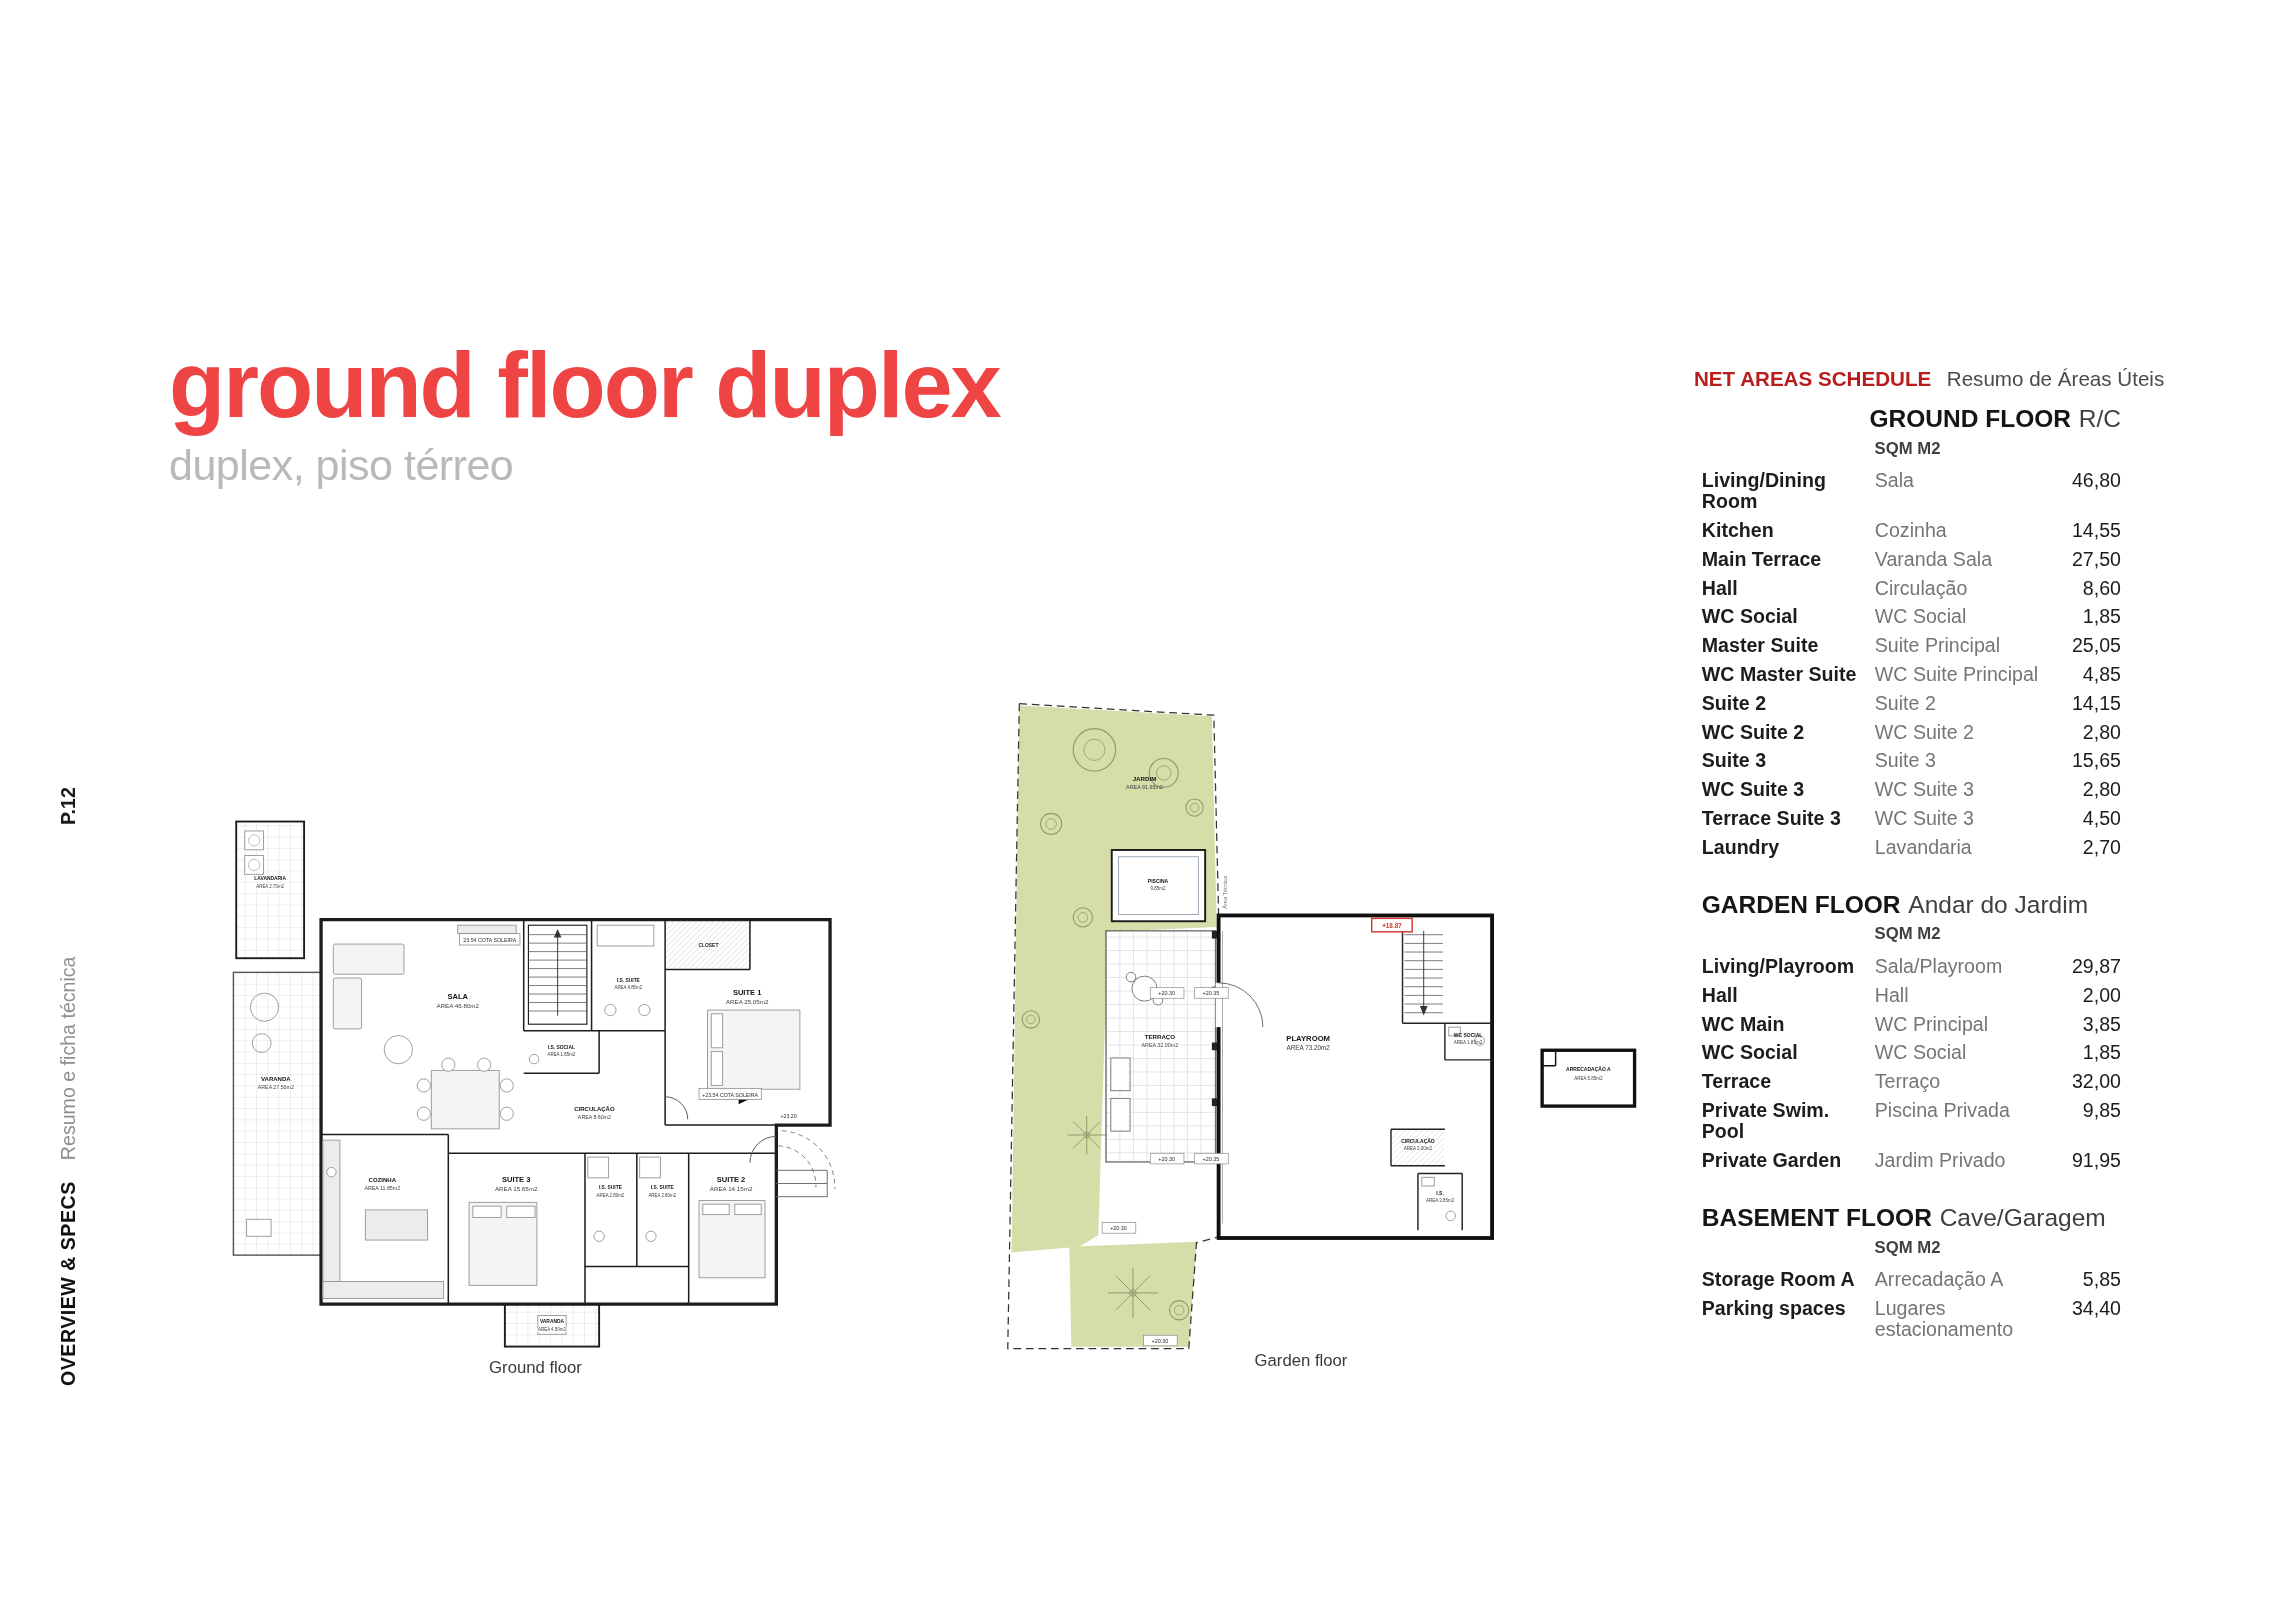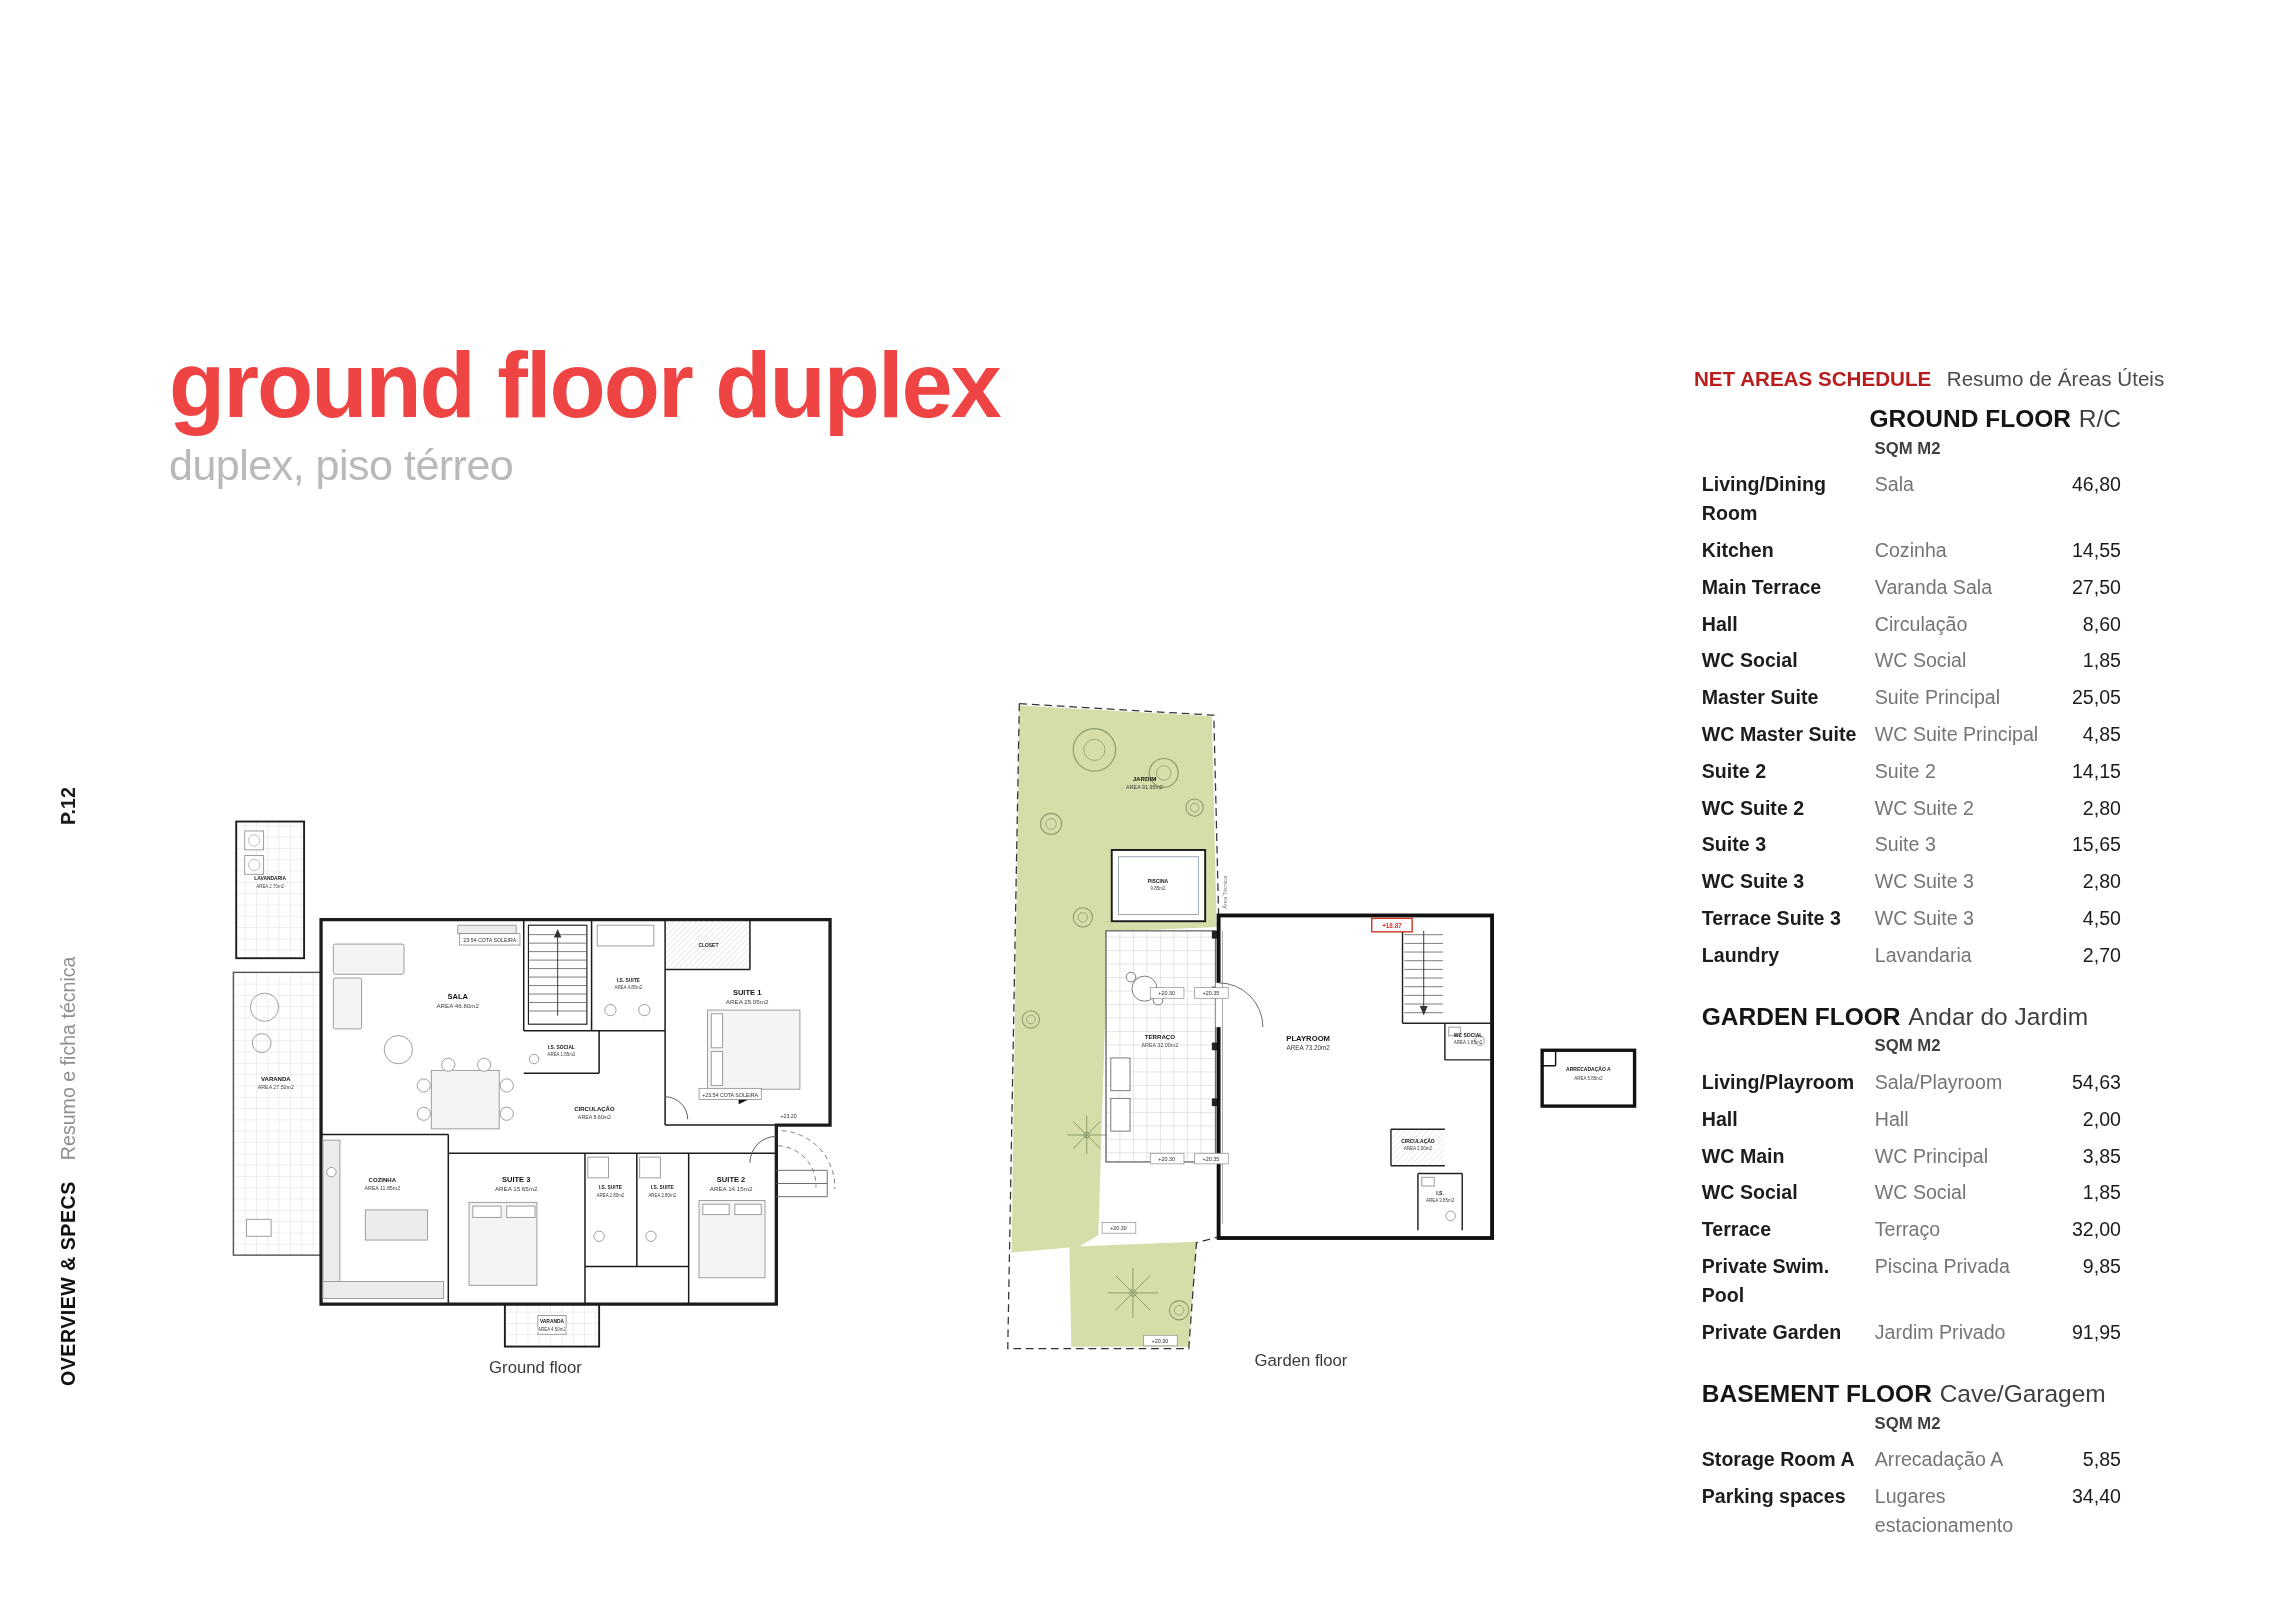--- a/index.html
+++ b/index.html
@@ -27,21 +27,21 @@
 
   
   .schedule{position:absolute;left:1694px;top:367px;width:427px;}
   .sched-header{font-size:20.6px;margin-bottom:7.8px;white-space:nowrap;}
   .sched-header .en{font-weight:bold;color:#b91c1c;}
   .sched-header .pt{color:#4a4a4a;margin-left:9.8px;font-weight:normal;}
   .sec-title{font-size:24.5px;margin:29px 0 2px 7.8px;font-weight:bold;color:#151515;white-space:nowrap;}
   .sec-title .pt{font-weight:normal;color:#3f3f3f;margin-left:7.8px;}
   .sec-title.first{margin-top:13.7px;text-align:right;}
   .unit{font-size:16.7px;font-weight:bold;text-align:center;margin:5.9px 0 7.8px;color:#404040;}
-  .rows .row{display:grid;grid-template-columns:173px 1fr 69px;padding:3.9px 0 3.9px 7.8px;font-size:19.6px;line-height:29px;align-items:start;}
+  .rows .row{display:grid;grid-template-columns:173px 1fr 69px;padding:3.9px 0 3.9px 7.8px;font-size:19.6px;line-height:21px;align-items:start;}
   .row .c-en{font-weight:bold;color:#1c1c1c;}
   .row .c-pt{color:#757575;}
   .row .c-val{text-align:right;color:#1c1c1c;}
 
   
   svg{display:block;}
   svg text{text-anchor:middle;font-family:"Liberation Sans",sans-serif;}
   .rn8{font-size:8px;font-weight:bold;fill:#141414;}
   .ra7{font-size:6.6px;fill:#3d3d3d;}
   .rn6{font-size:6.4px;font-weight:bold;fill:#141414;}
@@ -412,21 +412,21 @@
 
     <section>
       <h2 class="sec-title">
         <span>GARDEN FLOOR</span><span class="pt">Andar do Jardim</span>
       </h2>
       <div class="unit">SQM M2</div>
       <div class="rows">
   <div class="row">
     <span class="c-en">Living/Playroom</span>
     <span class="c-pt">Sala/Playroom</span>
-    <span class="c-val">54,63</span>
+    <span class="c-val">29,87</span>
   </div>
 
   <div class="row">
     <span class="c-en">Hall</span>
     <span class="c-pt">Hall</span>
     <span class="c-val">2,00</span>
   </div>
 
   <div class="row">
     <span class="c-en">WC Main</span>

